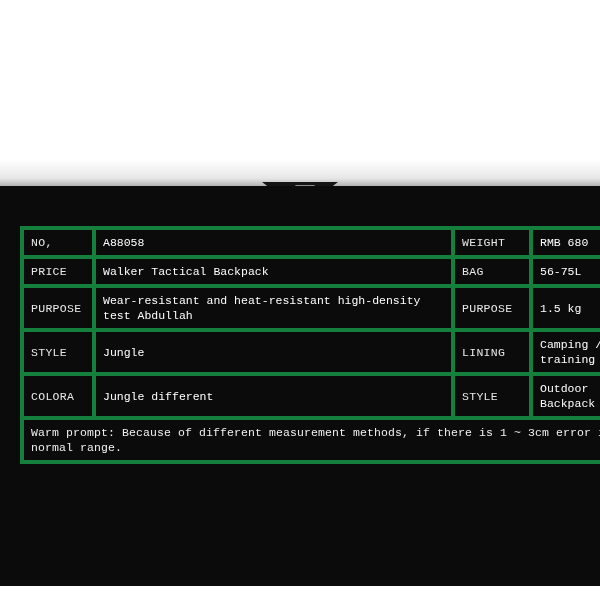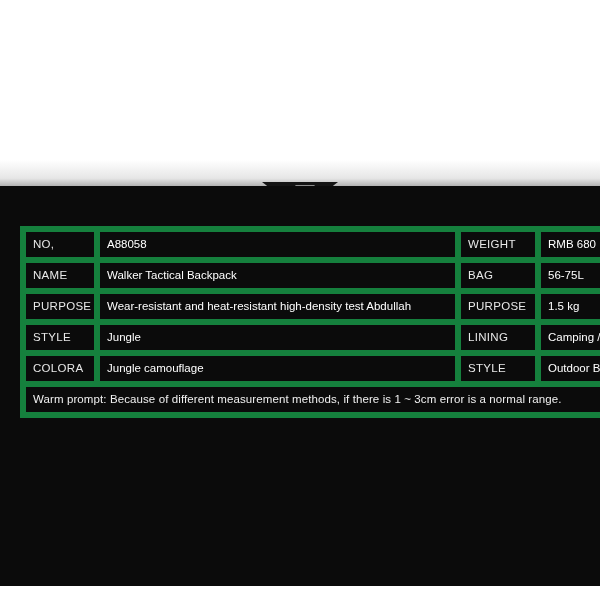--- a/index.html
+++ b/index.html
@@ -66,27 +66,28 @@
     top: 226px;
     width: 560px;
   }
   table.spec {
     width: 560px;
     border-collapse: collapse;
     table-layout: fixed;
     color: #f2f2f2;
   }
   table.spec td {
-    border: 6px solid #15803d;
+    border: 4px solid #15803d;
     padding: 5px 7px;
     font-size: 11.5px;
     line-height: 15px;
     height: 14px;
     vertical-align: middle;
     background: #0b0b0b;
+    font-family: Liberation Mono, monospace;
   }
   td.k {
     font-size: 10.5px;
     letter-spacing: 0.3px;
     color: #e8e8e8;
     white-space: nowrap;
   }
   td.v {
     font-size: 11.5px;
     color: #ffffff;
@@ -119,40 +120,40 @@
   <div class="spec-wrap">
     <table class="spec">
       <tbody>
         <tr>
           <td class="k c1">NO,</td>
           <td class="v c2">A88058</td>
           <td class="k c3">WEIGHT</td>
           <td class="v c4">RMB 680</td>
         </tr>
         <tr>
-          <td class="k c1">NAME</td>
+          <td class="k c1">PRICE</td>
           <td class="v c2">Walker Tactical Backpack</td>
           <td class="k c3">BAG</td>
           <td class="v c4">56-75L</td>
         </tr>
         <tr>
           <td class="k c1">PURPOSE</td>
           <td class="v c2">Wear-resistant and heat-resistant high-density test Abdullah</td>
           <td class="k c3">PURPOSE</td>
           <td class="v c4">1.5 kg</td>
         </tr>
         <tr>
           <td class="k c1">STYLE</td>
           <td class="v c2">Jungle</td>
           <td class="k c3">LINING</td>
           <td class="v c4">Camping / training</td>
         </tr>
         <tr>
           <td class="k c1">COLORA</td>
-          <td class="v c2">Jungle camouflage</td>
+          <td class="v c2">Jungle different</td>
           <td class="k c3">STYLE</td>
           <td class="v c4">Outdoor Backpack</td>
         </tr>
         <tr>
           <td class="note" colspan="4">Warm prompt: Because of different measurement methods, if there is 1 ~ 3cm error is a normal range.</td>
         </tr>
       </tbody>
     </table>
   </div>
 

